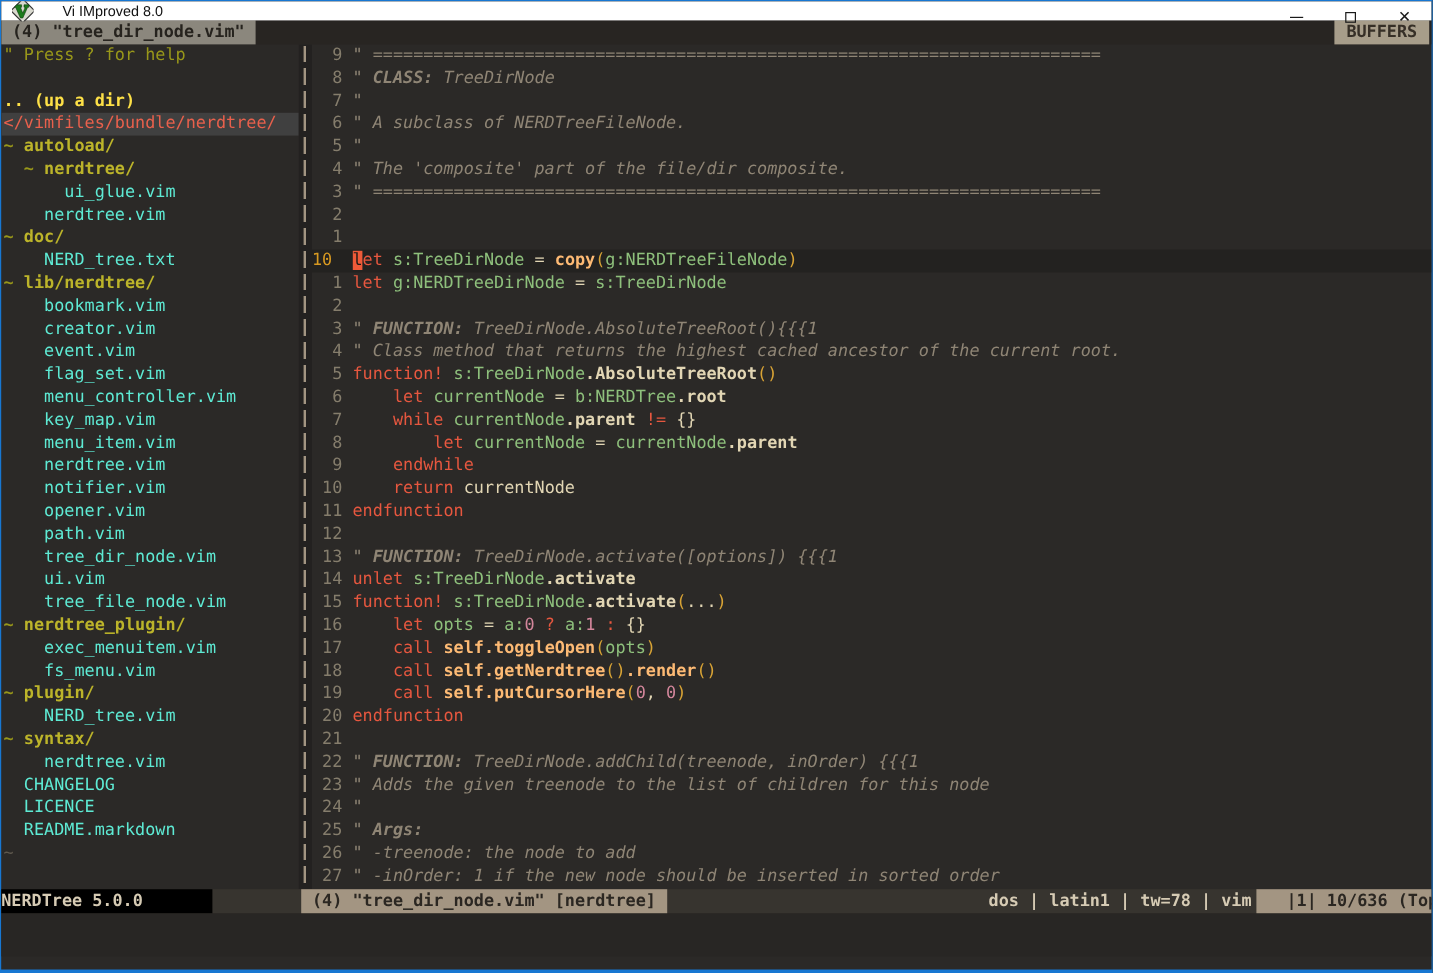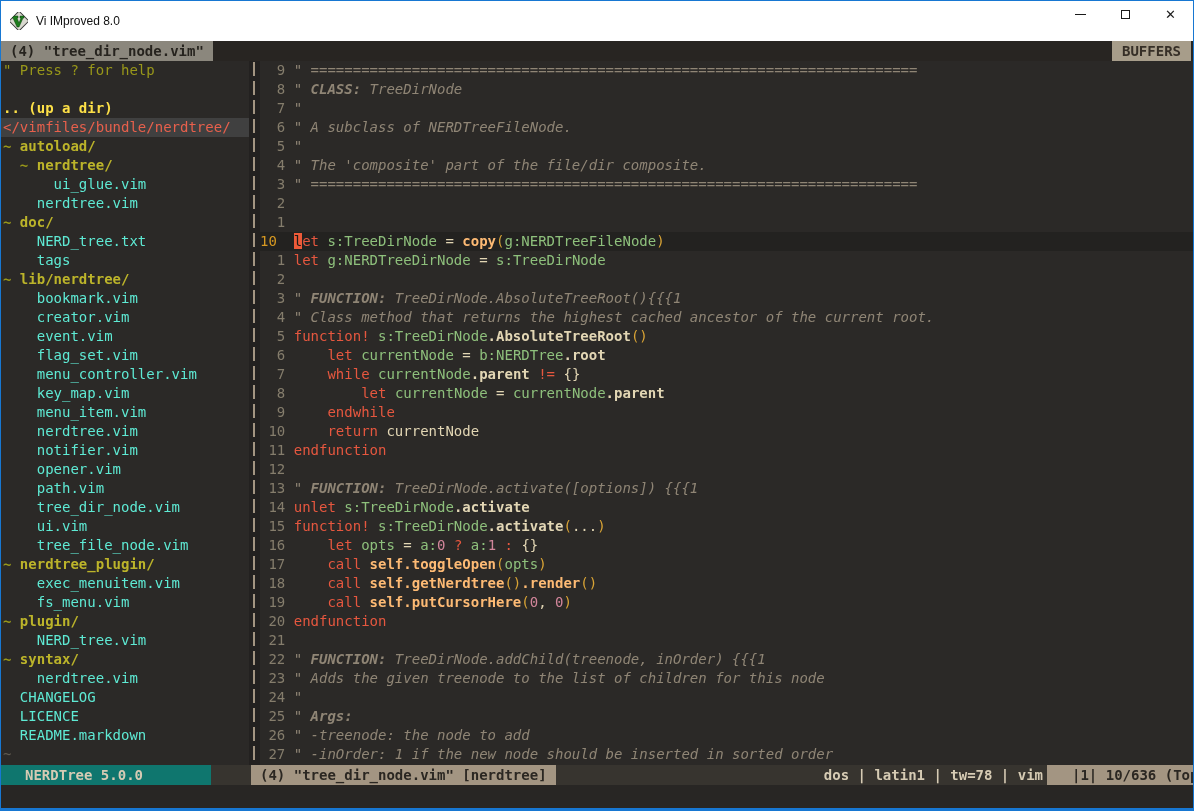--- a/index.html
+++ b/index.html
@@ -6,21 +6,21 @@
   *{box-sizing:border-box;}
   .window{
     position:relative;width:1194px;height:811px;
     background:#2b2927;
     border-left:1px solid #1777d2;border-right:1px solid #1777d2;
     border-top:1px solid #1777d2;border-bottom:3px solid #1777d2;
     font-family:"DejaVu Sans Mono", monospace;font-size:14px;
     overflow:hidden;
   }
   
-  .titlebar{height:40px;background:#ffffff;display:flex;align-items:center;position:relative;}
+  .titlebar{height:16px;background:#ffffff;display:flex;align-items:center;position:relative;gap:16px;}
   .titlebar .appicon{width:18px;height:18px;margin:0 8px 0 9px;}
   .titlebar .title{font-family:"Liberation Sans", sans-serif;font-size:12px;color:#111;}
   .win-controls{position:absolute;right:0;top:0;height:27px;display:flex;}
   .win-btn{width:45px;height:27px;display:flex;align-items:center;justify-content:center;color:#1a1a1a;}
   .ic-min{display:block;width:11px;height:1px;background:#1a1a1a;}
   .ic-max{display:block;width:9px;height:9px;border:1px solid #1a1a1a;}
   .ic-close{font-family:"DejaVu Sans", sans-serif;font-size:13px;line-height:13px;color:#1a1a1a;}
   
   .tabline{height:20px;background:#282522;display:flex;align-items:stretch;}
   .tab{background:#8b877d;color:#26231e;font-weight:bold;padding:0 9px;display:flex;align-items:center;white-space:pre;}
@@ -53,21 +53,21 @@
   .sx-help{color:#98971a;}
   .sx-updir{color:#fde047;font-weight:bold;}
   .sx-root{color:#e8604c;}
   .sx-tr{color:#98971a;font-weight:bold;}
   .sx-dir{color:#bcb42a;font-weight:bold;}
   .sx-file{color:#5eead4;}
   .sx-tilde{color:#5f594e;}
   
   .statusline{height:20px;position:relative;background:#37342f;font-weight:bold;white-space:pre;}
   .sl-seg{position:absolute;top:0;height:20px;line-height:20px;}
-  .sl-left{left:0;width:210px;background:#0f766e;color:#d6cbb4;padding-left:24px;}
+  .sl-left{left:0;width:176px;background:#000000;color:#d6cbb4;padding-left:0;}
   .sl-buffer{left:250px;background:#a39582;color:#2b2722;padding:0 9px;}
   .sl-flags{right:150px;color:#d6cbb4;}
   .sl-pos{left:1046px;right:0;background:#a39582;color:#2b2722;padding-left:25px;}
   
   .cmdline{height:36px;background:#282624;}
 </style>
 </head>
 <body>
 
 <div class="window">
@@ -102,21 +102,20 @@
         <div class="row"><span class="sx-help">" Press ? for help</span></div>
         <div class="row"></div>
         <div class="row"><span class="sx-updir">.. (up a dir)</span></div>
         <div class="row rootline"><span class="sx-root">&lt;/vimfiles/bundle/nerdtree/</span></div>
         <div class="row"><span class="sx-tr">~ </span><span class="sx-dir">autoload/</span></div>
         <div class="row"><span class="sx-fg">  </span><span class="sx-tr">~ </span><span class="sx-dir">nerdtree/</span></div>
         <div class="row"><span class="sx-fg">      </span><span class="sx-file">ui_glue.vim</span></div>
         <div class="row"><span class="sx-fg">    </span><span class="sx-file">nerdtree.vim</span></div>
         <div class="row"><span class="sx-tr">~ </span><span class="sx-dir">doc/</span></div>
         <div class="row"><span class="sx-fg">    </span><span class="sx-file">NERD_tree.txt</span></div>
-        <div class="row"><span class="sx-fg">    </span><span class="sx-file">tags</span></div>
         <div class="row"><span class="sx-tr">~ </span><span class="sx-dir">lib/nerdtree/</span></div>
         <div class="row"><span class="sx-fg">    </span><span class="sx-file">bookmark.vim</span></div>
         <div class="row"><span class="sx-fg">    </span><span class="sx-file">creator.vim</span></div>
         <div class="row"><span class="sx-fg">    </span><span class="sx-file">event.vim</span></div>
         <div class="row"><span class="sx-fg">    </span><span class="sx-file">flag_set.vim</span></div>
         <div class="row"><span class="sx-fg">    </span><span class="sx-file">menu_controller.vim</span></div>
         <div class="row"><span class="sx-fg">    </span><span class="sx-file">key_map.vim</span></div>
         <div class="row"><span class="sx-fg">    </span><span class="sx-file">menu_item.vim</span></div>
         <div class="row"><span class="sx-fg">    </span><span class="sx-file">nerdtree.vim</span></div>
         <div class="row"><span class="sx-fg">    </span><span class="sx-file">notifier.vim</span></div>

